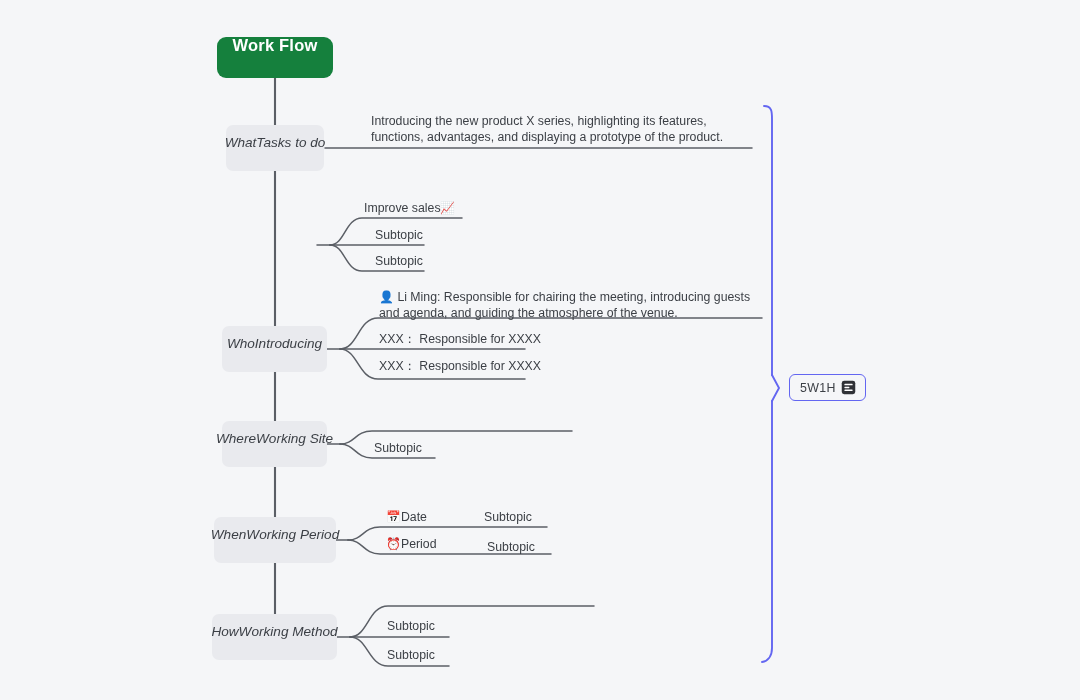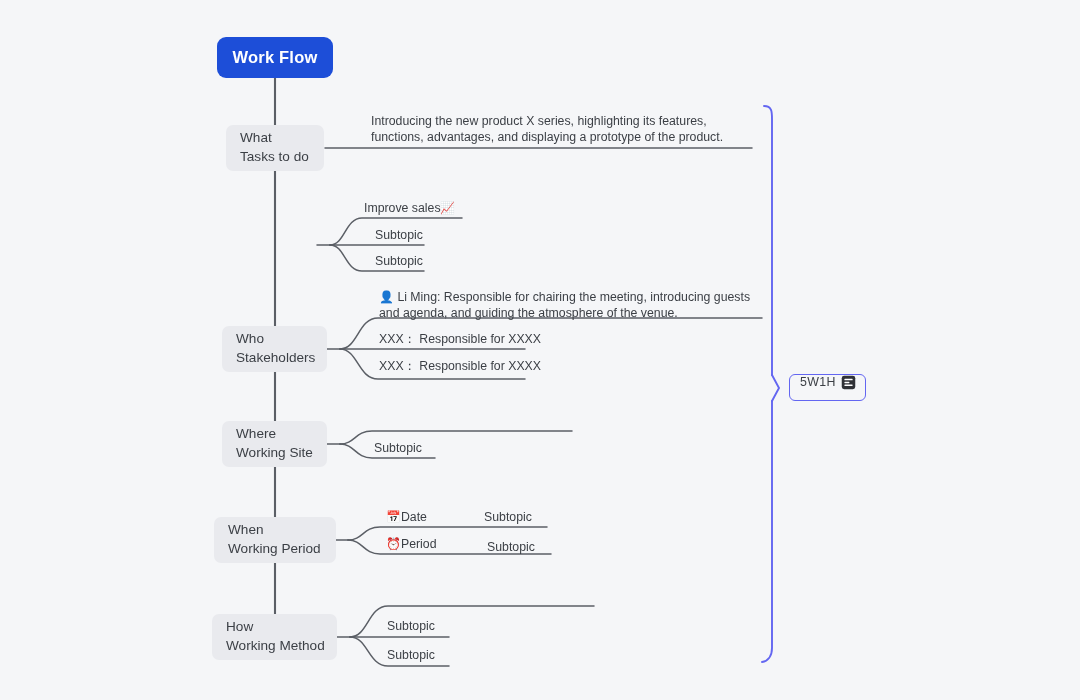--- a/index.html
+++ b/index.html
@@ -32,45 +32,46 @@
     pointer-events: none;
   }
 
   
   .root-node {
     position: absolute;
     left: 217px;
     top: 37px;
     width: 116px;
     height: 41px;
-    background: #1d4ed8;
+    background: #15803d;
     border-radius: 9px;
     display: flex;
-    align-items: center;
+    align-items: flex-start;
     justify-content: center;
     box-sizing: border-box;
   }
   .root-node .label {
     color: #ffffff;
     font-size: 16.5px;
     font-weight: bold;
     letter-spacing: 0.2px;
     line-height: 1;
   }
 
   
   .branch-node {
     position: absolute;
     background: #e9eaee;
     border-radius: 7px;
     box-sizing: border-box;
     padding: 9px 14px 10px 14px;
     display: flex;
-    flex-direction: column;
+    flex-direction: row;
     justify-content: center;
+    font-style: italic;
   }
   .branch-node .line1,
   .branch-node .line2 {
     color: #3b3f45;
     font-size: 13.6px;
     line-height: 18.5px;
     white-space: nowrap;
   }
 
   
@@ -99,20 +100,21 @@
   
   .boundary-label {
     position: absolute;
     left: 789px;
     top: 374px;
     height: 27px;
     border: 1.6px solid #6366f1;
     border-radius: 6px;
     background: #f5f6f8;
     display: flex;
+    align-items: center;
     gap: 5px;
     padding: 0 9px 0 10px;
     box-sizing: border-box;
   }
   .boundary-label .txt {
     font-size: 12.4px;
     color: #3b3f45;
     letter-spacing: 0.3px;
   }
   .note-icon {
@@ -181,21 +183,21 @@
   </div>
 
   <div class="branch-node" style="left:226px; top:125px; width:98px; height:46px;">
     <span class="line1">What</span>
     <span class="line2">Tasks to do</span>
   </div>
 
 
   <div class="branch-node" style="left:222px; top:326px; width:105px; height:46px;">
     <span class="line1">Who</span>
-    <span class="line2">Stakeholders</span>
+    <span class="line2">Introducing</span>
   </div>
 
   <div class="branch-node" style="left:222px; top:421px; width:105px; height:46px;">
     <span class="line1">Where</span>
     <span class="line2">Working Site</span>
   </div>
 
   <div class="branch-node" style="left:214px; top:517px; width:122px; height:46px;">
     <span class="line1">When</span>
     <span class="line2">Working Period</span>

